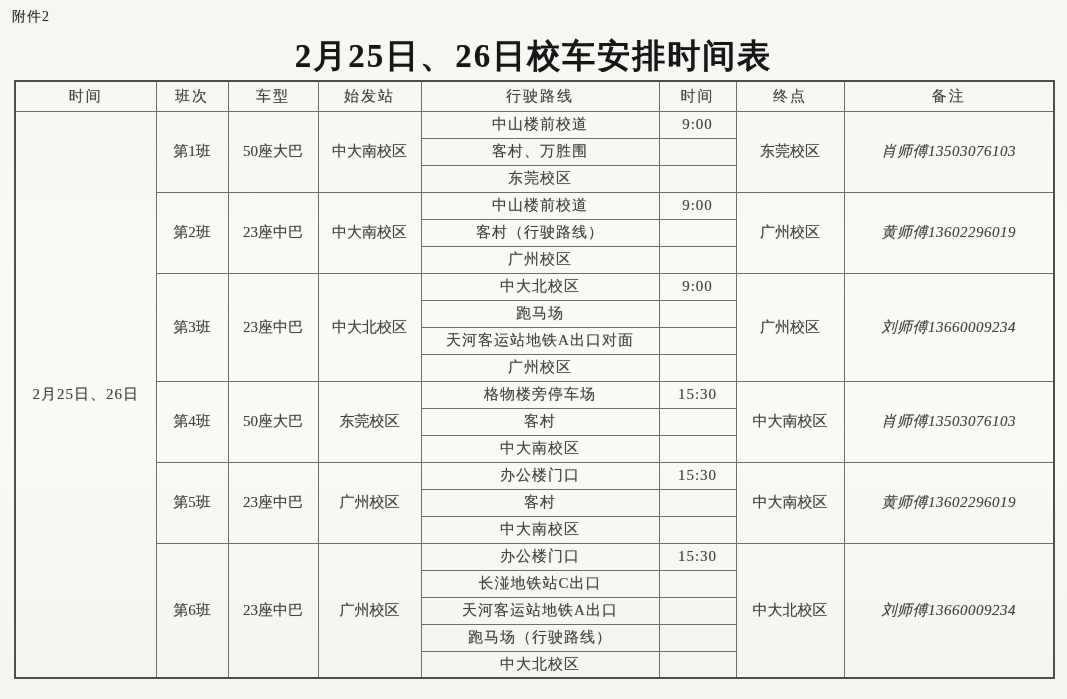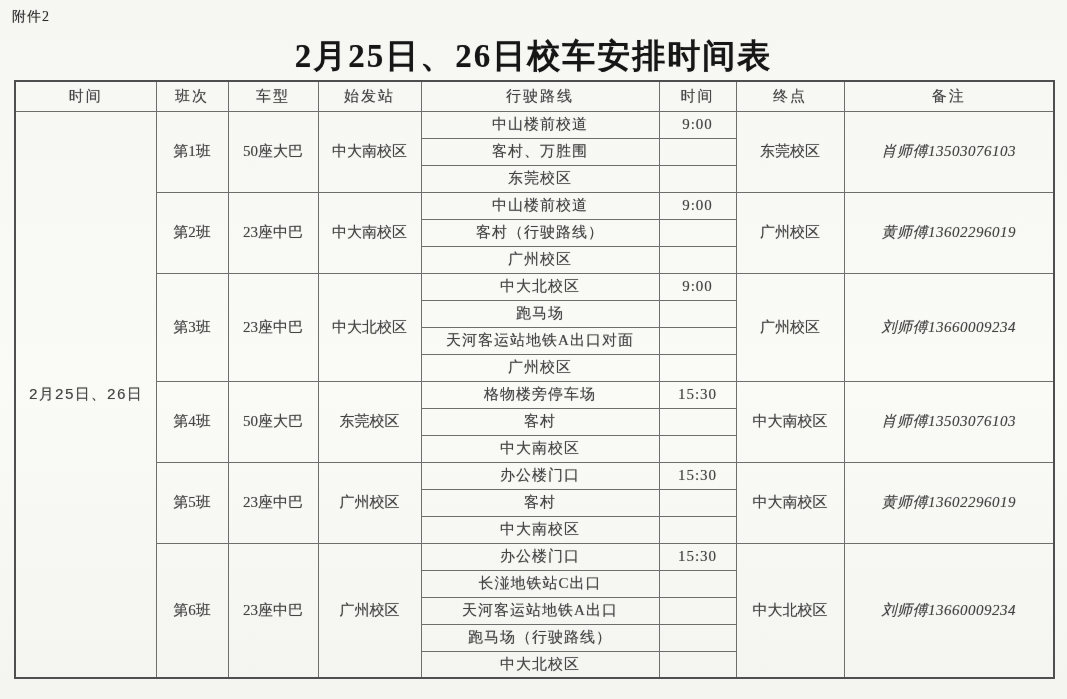--- a/index.html
+++ b/index.html
@@ -60,21 +60,21 @@
     font-weight: normal;
     overflow: hidden;
     white-space: nowrap;
   }
   table.timetable {
     border: 2px solid #4f4f4f;
   }
   tr.hdr { height: 30px; }
   tr.body-row { height: 27px; }
   th.col-header { color: #4a4a4a; letter-spacing: 2px; }
-  td.date-cell { font-size: 15px; letter-spacing: 1px; color: #4a4a4a; font-family: Liberation Mono, monospace; }
+  td.date-cell { font-size: 15px; letter-spacing: 1px; color: #4a4a4a; }
   td.time-val { font-size: 15px; letter-spacing: 1px; }
   td.remark-cell { font-size: 15px; letter-spacing: 0.5px; font-style: italic; }
   td.stop-cell { letter-spacing: 1px; }
 </style>
 </head>
 <body>
 
 <div class="page">
   <div class="attachment scan-text">附件2</div>
   <h1 class="doc-title scan-text">2月25日、26日校车安排时间表</h1>

